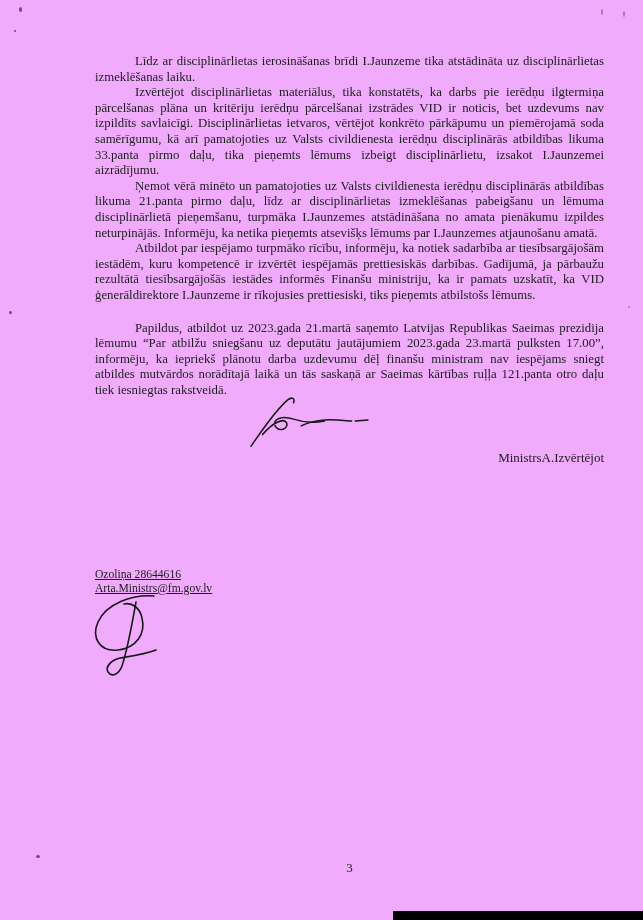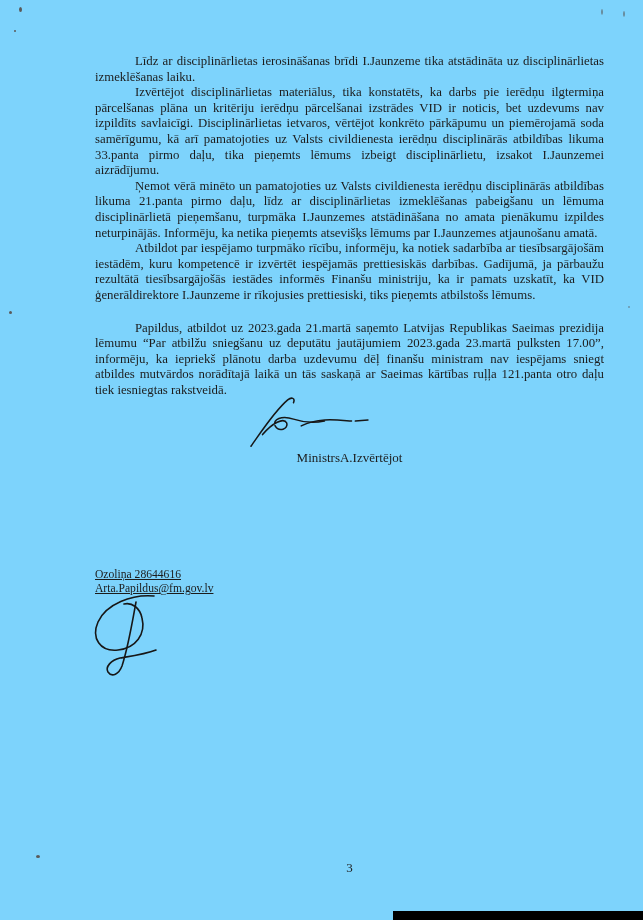--- a/index.html
+++ b/index.html
@@ -5,21 +5,21 @@
   * { margin: 0; padding: 0; box-sizing: border-box; }
   html, body { width: 643px; }
   body {
     font-family: "Liberation Serif", serif;
     background: #e9e9e9;
   }
   .page {
     position: relative;
     width: 643px;
     height: 920px;
-    background: #7dd3fc;
+    background: #f0abfc;
     overflow: hidden;
     color: #1c1c1c;
   }
   .content {
     position: absolute;
     left: 95px;
     top: 54px;
     width: 509px;
     font-size: 12.8px;
     line-height: 15.6px;
@@ -37,21 +37,21 @@
     top: 394px;
     width: 130px;
     height: 58px;
   }
   .sig-row {
     position: absolute;
     left: 95px;
     top: 450px;
     width: 509px;
     display: flex;
-    justify-content: center;
+    justify-content: flex-end;
     font-size: 13px;
   }
   .contact {
     position: absolute;
     left: 95px;
     top: 568px;
     font-size: 11.6px;
     line-height: 14px;
     text-decoration: underline;
   }
@@ -125,21 +125,21 @@
     <path d="M114,28 L127,27"></path>
   </svg>
 
   <div class="sig-row">
     <span>Ministrs</span>
     <span>A.Izvērtējot</span>
   </div>
 
   <div class="contact">
     <div>Ozoliņa 28644616</div>
-    <div>Arta.Papildus@fm.gov.lv</div>
+    <div>Arta.Ministrs@fm.gov.lv</div>
   </div>
 
   <svg class="sig2" viewBox="0 0 105 92" aria-hidden="true">
     <path d="M70,6 C48,4 22,14 14,32 C7,48 16,62 34,60 C52,58 62,44 58,28 C56,18 48,12 40,14"></path>
     <path d="M52,12 C48,34 44,58 38,76 C35,84 28,88 24,82 C21,77 27,70 36,68 C48,66 62,64 72,60"></path>
   </svg>
 
   <div class="page-number">3</div>
 
   <div class="black-bar"></div>

